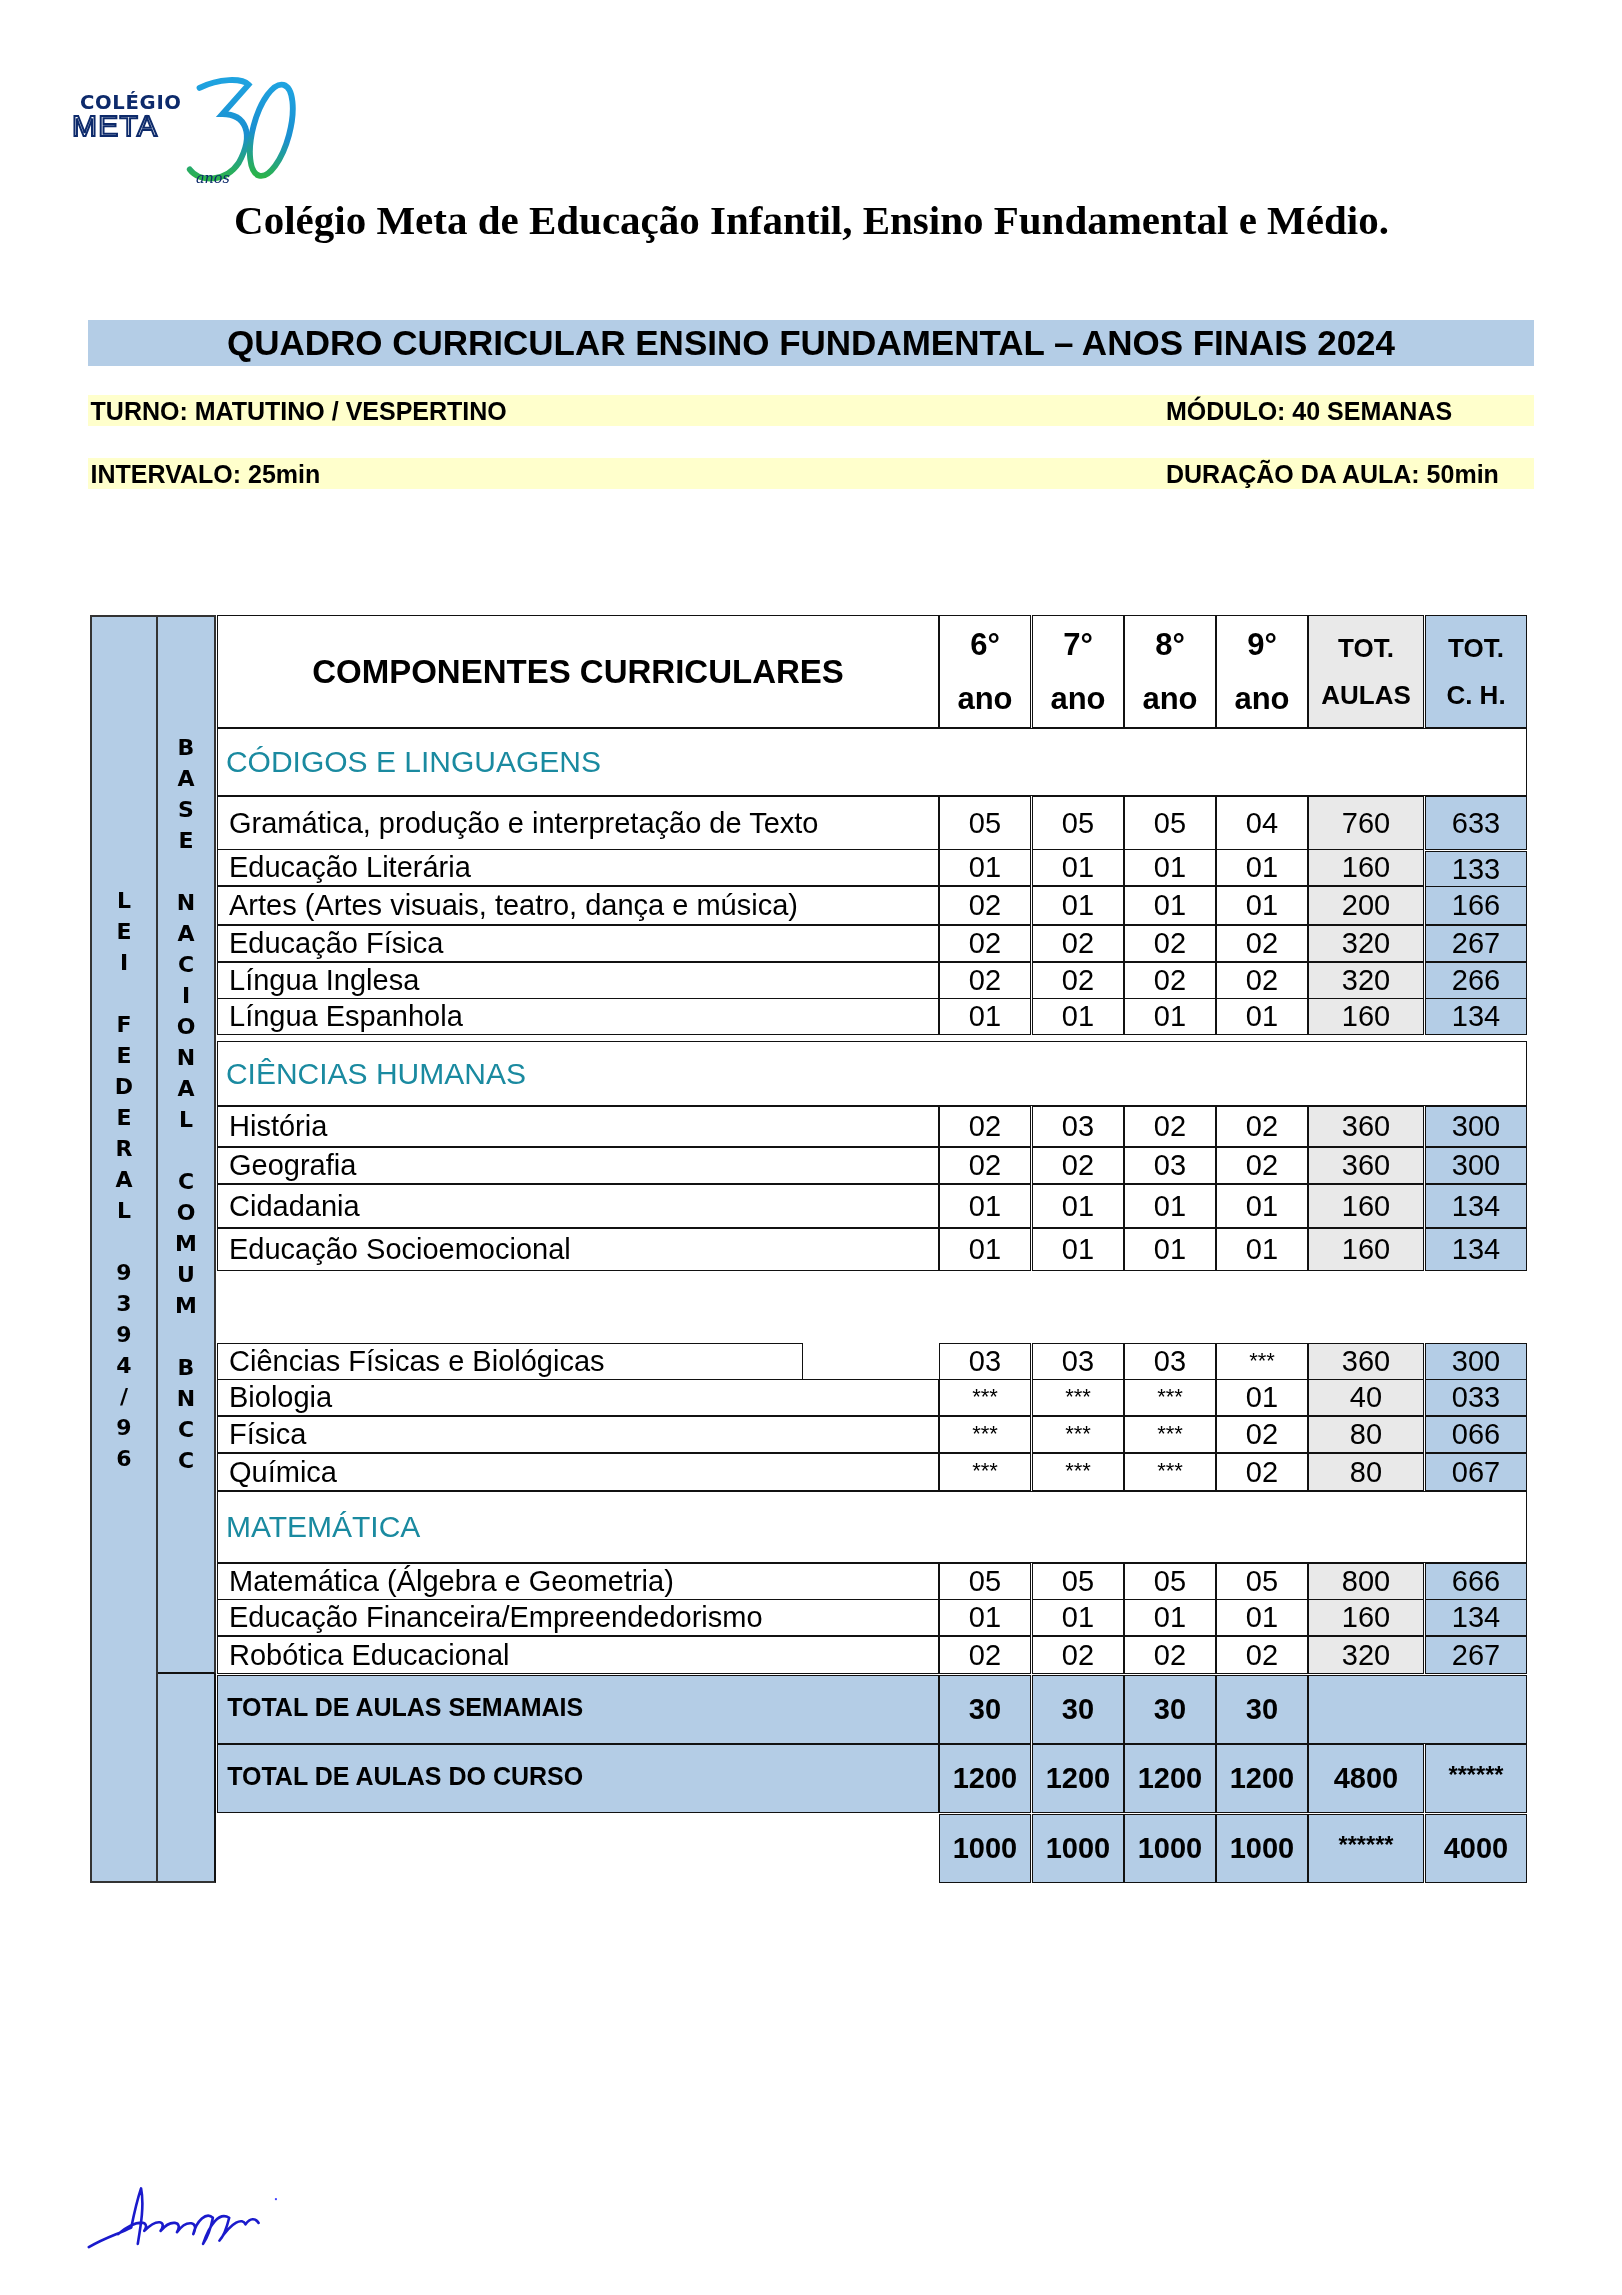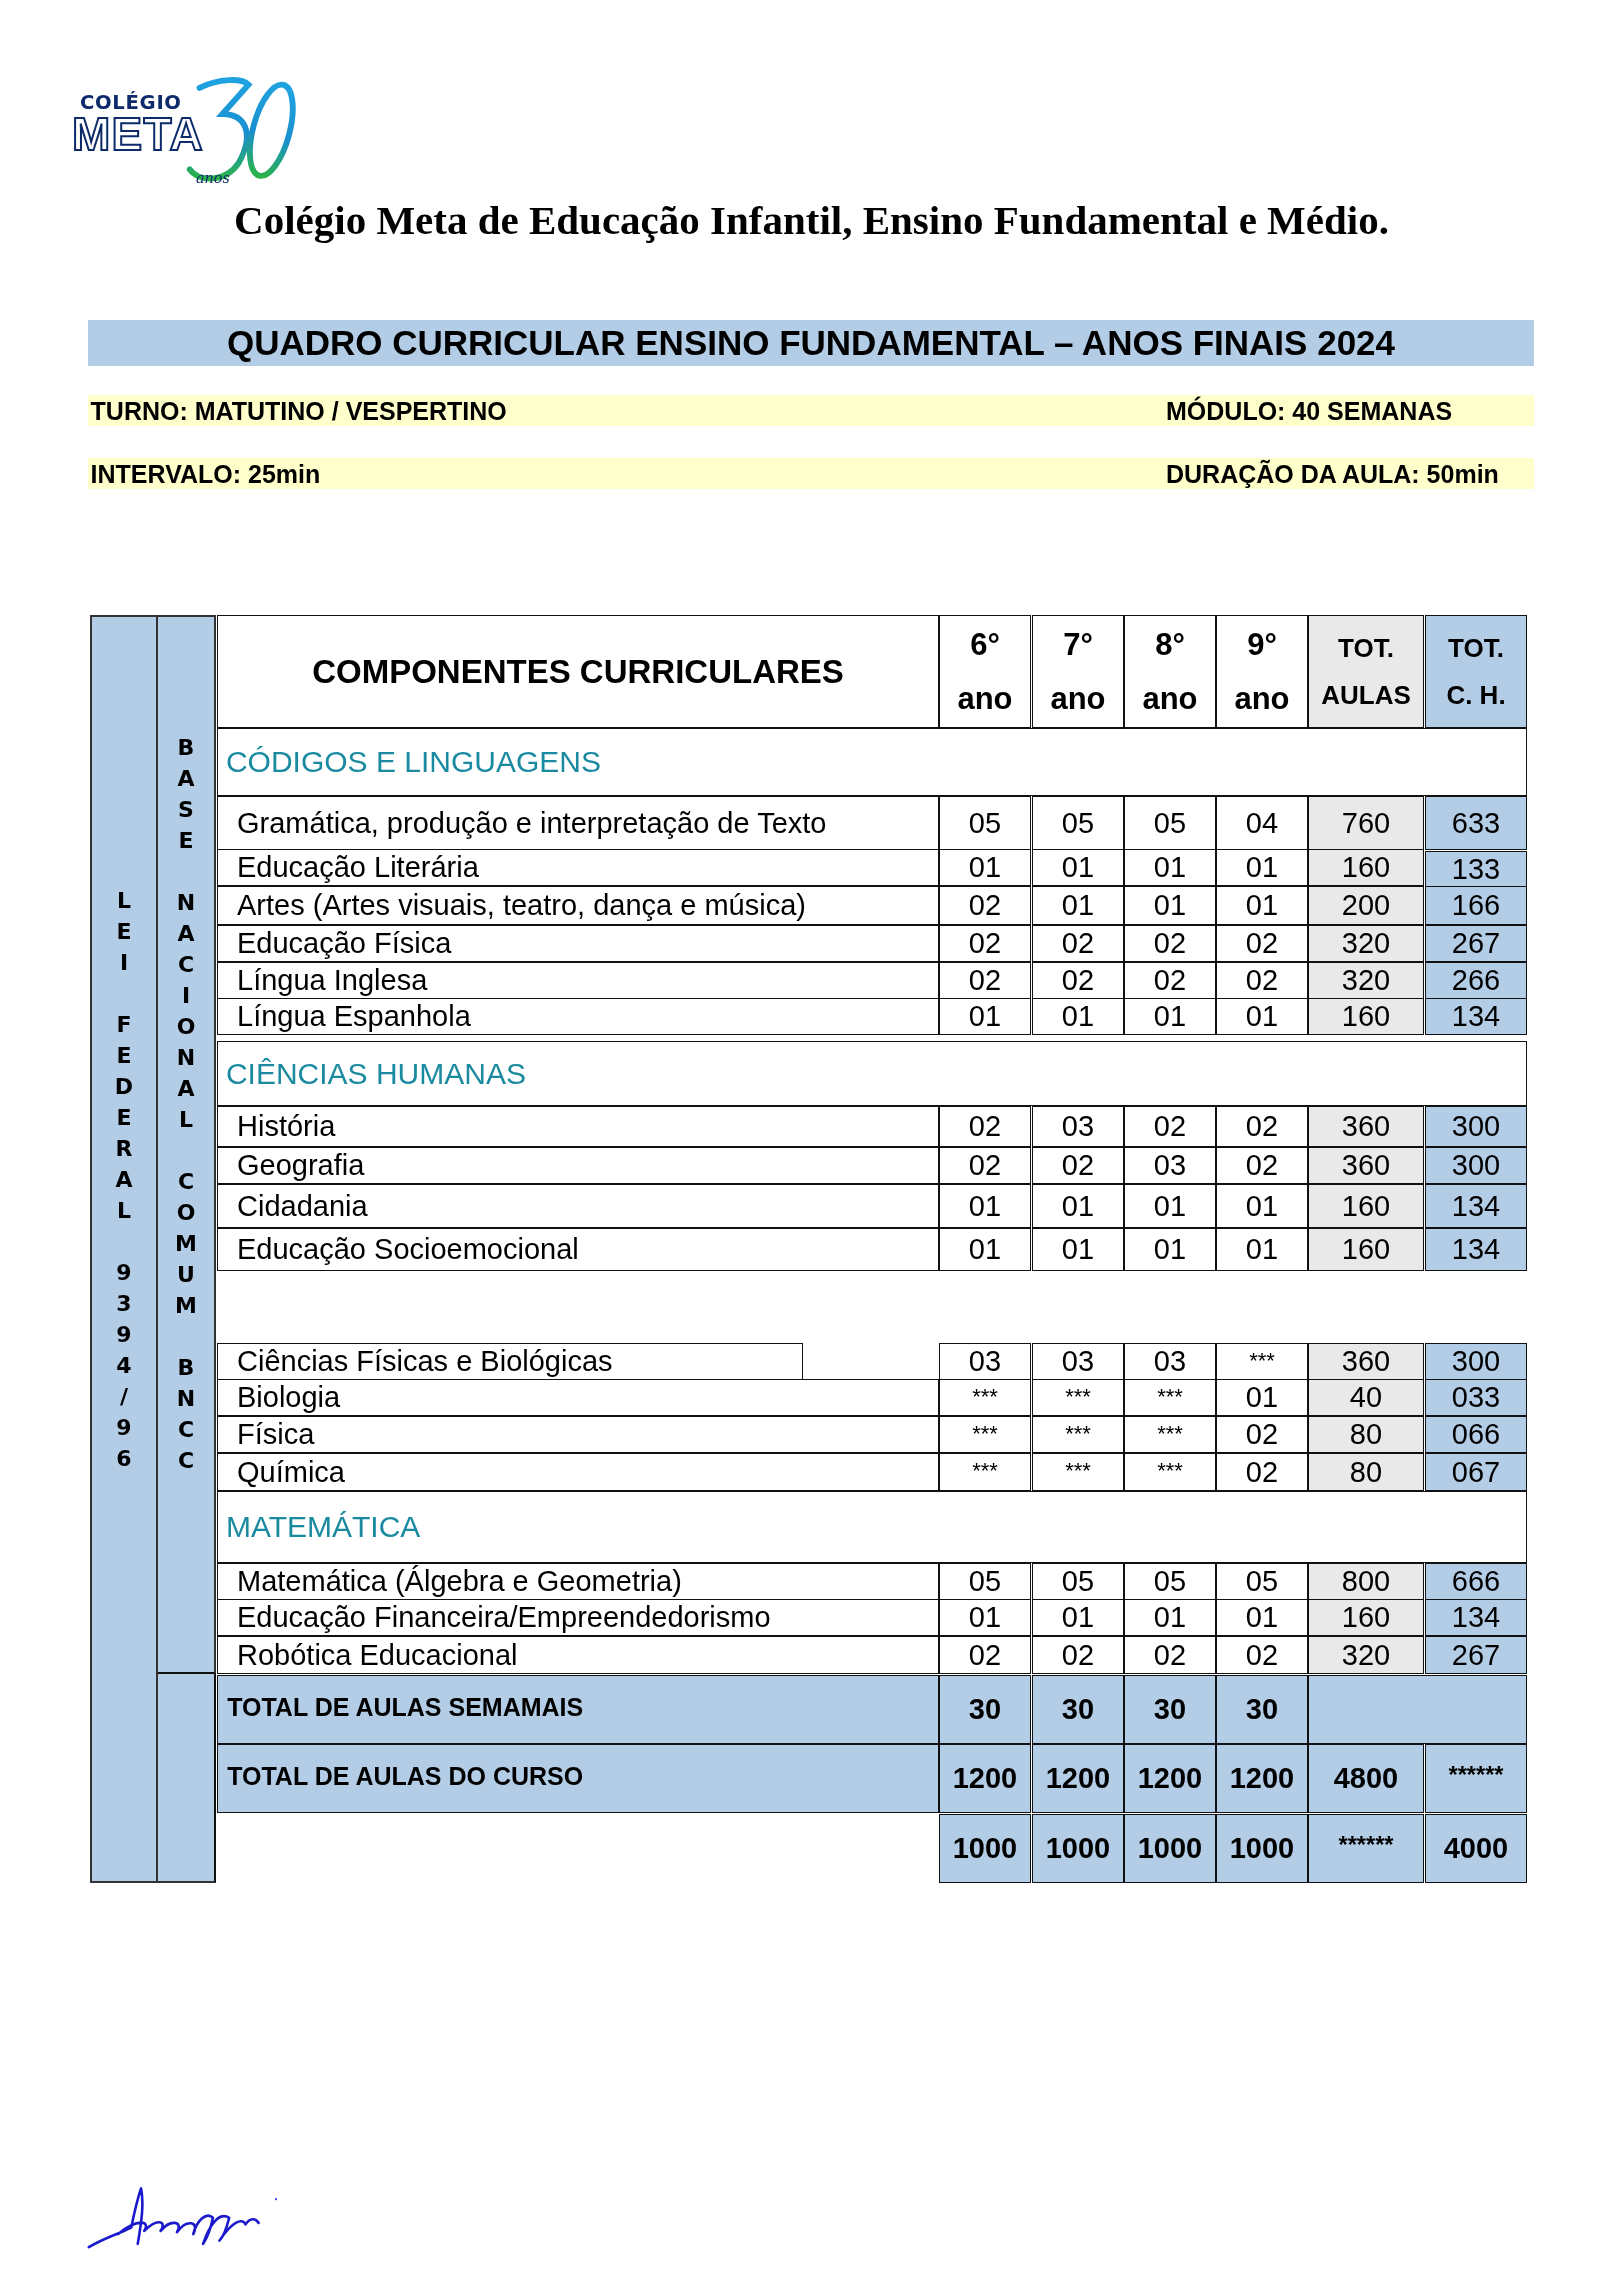--- a/index.html
+++ b/index.html
@@ -1,42 +1,42 @@
 <!DOCTYPE html>
 <html style="font-size:10.5px"><head>
 <meta charset="utf-8">
 <style>
   html, body { margin:0; padding:0; background:#ffffff; }
   body { width:1623px; height:2295px; position:relative; overflow:hidden; font-family:"Liberation Sans", sans-serif; color:#000; }
 
   
   .logo { position:absolute; left:72px; top:65px; width:229px; height:124px; }
   .logo .colegio { position:absolute; left:7.9px; top:26px; font-family:"DejaVu Sans", sans-serif; font-weight:bold; font-size:19.6px; color:#0d2a6b; letter-spacing:0.7px; }
-  .logo .meta { position:absolute; left:0px; top:46px; font-family:"Liberation Sans", sans-serif; font-weight:bold; font-size:46px; color:#fff; -webkit-text-stroke:2px #0d2a6b; letter-spacing:1.3px; line-height:1; }
+  .logo .meta { position:absolute; left:0px; top:46px; font-family:"Liberation Sans", sans-serif; font-weight:normal; font-size:30px; color:#fff; -webkit-text-stroke:2px #0d2a6b; letter-spacing:1.3px; line-height:1; }
   .logo svg { position:absolute; left:0; top:0; }
   .logo .anos { position:absolute; left:124px; top:105px; font-family:"DejaVu Serif", serif; font-style:italic; font-size:14.4px; color:#0d2a6b; }
 
   .school-title { position:absolute; left:0; width:1623px; top:196px; text-align:center; font-family:"Liberation Serif", serif; font-weight:bold; font-size:41px; }
 
   .banner { position:absolute; left:88px; top:320px; width:1446px; height:46px; background:#b4cde6; text-align:center; font-weight:bold; font-size:35px; line-height:46px; }
 
   .info { position:absolute; left:88px; width:1446px; height:31px; background:#ffffcc; font-weight:bold; font-size:25px; line-height:33px; }
   .info .left { position:absolute; left:2.6px; }
   .info .right { position:absolute; left:1078px; }
 
   
   .tbl { position:absolute; left:90px; top:615px; width:1437px; height:1268px; }
   .cell { position:absolute; box-sizing:border-box; border:1.3px solid #111; display:flex; align-items:center; }
   .vband { position:absolute; background:#b4cde6; box-sizing:border-box; }
   .vtext { position:absolute; width:100%; text-align:center; font-family:"DejaVu Sans", sans-serif; font-weight:bold; font-size:22px; line-height:31px; }
   .hdr-main { justify-content:center; font-weight:bold; font-size:33px; }
   .hdr-year { flex-direction:column; justify-content:center; font-weight:bold; font-size:31px; line-height:54px; text-align:center; }
   .hdr-tot { flex-direction:column; justify-content:center; font-weight:bold; font-size:26px; line-height:47px; text-align:center; }
   .area { padding-left:7.9px; color:#1a8aa0; font-size:30px; }
-  .subj { padding-left:19px; font-size:29px; }
+  .subj { padding-left:11px; font-size:29px; }
   .num { justify-content:center; font-size:29px; }
   .gray { background:#e9e9e9; }
   .blue { background:#b4cde6; }
   .total-label { padding-left:9.2px; font-weight:bold; font-size:25px; background:#b4cde6; }
   .total-num { justify-content:center; font-weight:bold; font-size:29px; background:#b4cde6; }
   .stars { align-items:flex-start; padding-top:18.3px; }
   .signature { position:absolute; left:79px; top:2172px; }
 </style>
 </head>
 <body>

